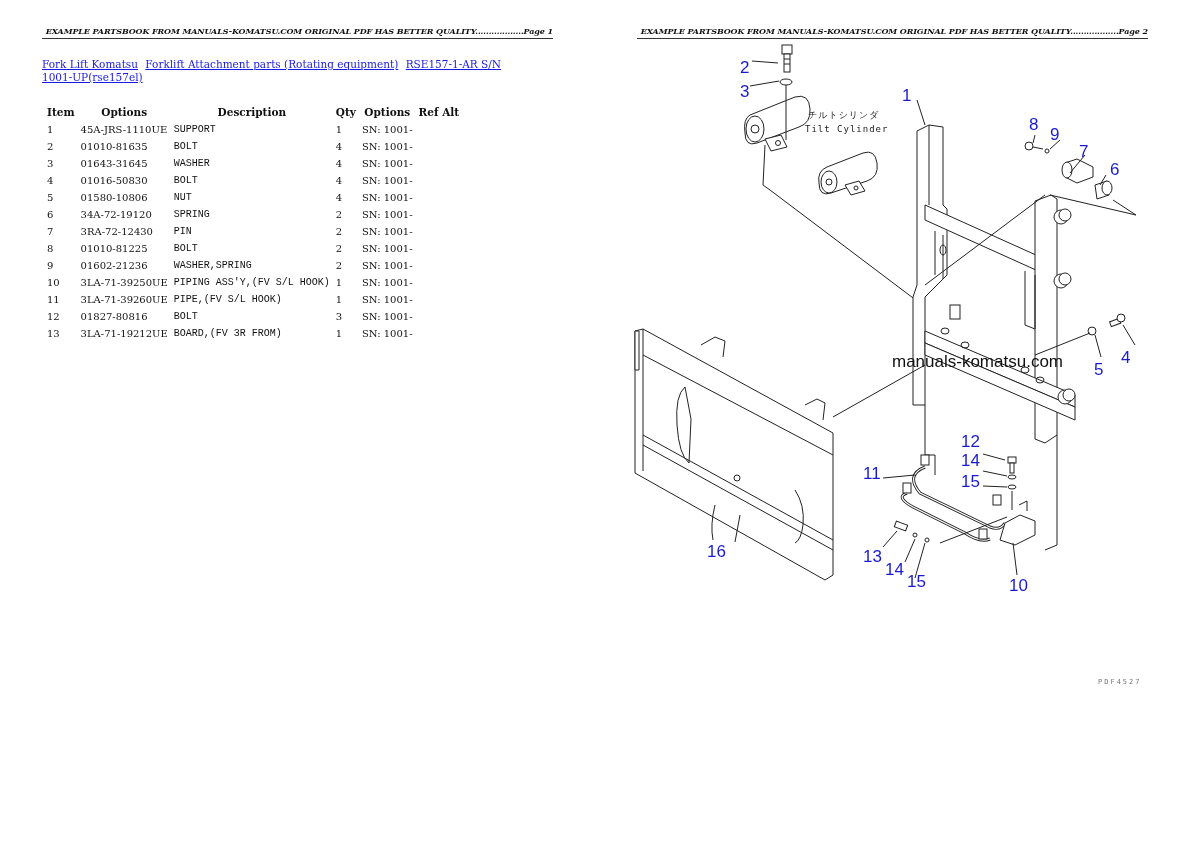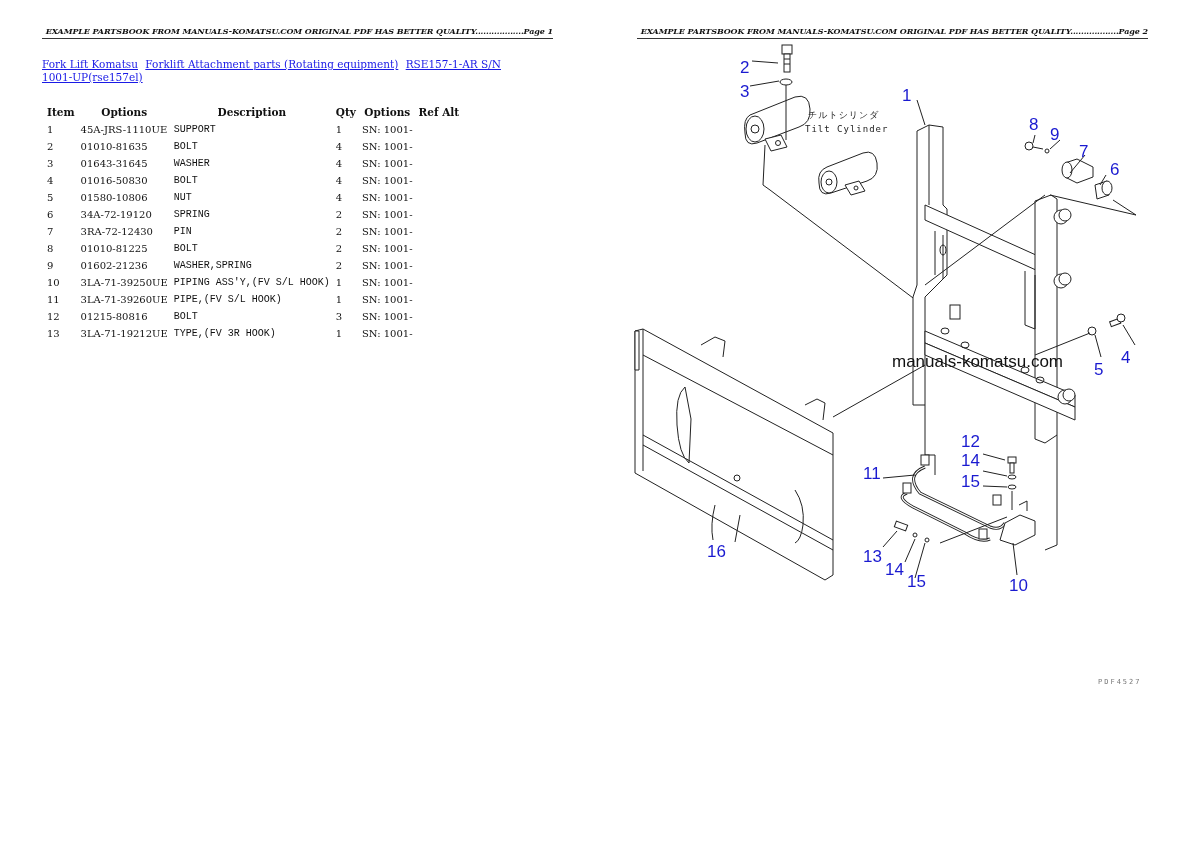--- a/index.html
+++ b/index.html
@@ -135,30 +135,30 @@
       <tr>
         <td class="c-item">11</td>
         <td class="c-part">3LA-71-39260UE</td>
         <td class="c-desc">PIPE,(FV S/L HOOK)</td>
         <td class="c-qty">1</td>
         <td class="c-opt">SN: 1001-</td>
         <td></td>
       </tr>
       <tr>
         <td class="c-item">12</td>
-        <td class="c-part">01215-80816</td>
+        <td class="c-part">01827-80816</td>
         <td class="c-desc">BOLT</td>
         <td class="c-qty">3</td>
         <td class="c-opt">SN: 1001-</td>
         <td></td>
       </tr>
       <tr>
         <td class="c-item">13</td>
         <td class="c-part">3LA-71-19212UE</td>
-        <td class="c-desc">TYPE,(FV 3R HOOK)</td>
+        <td class="c-desc">BOARD,(FV 3R FROM)</td>
         <td class="c-qty">1</td>
         <td class="c-opt">SN: 1001-</td>
         <td></td>
       </tr>
     </tbody>
   </table>
 </div>
 
 <div class="page page-right">
   <div class="page-header">EXAMPLE PARTSBOOK FROM MANUALS-KOMATSU.COM ORIGINAL PDF HAS BETTER QUALITY..................Page 2</div>

